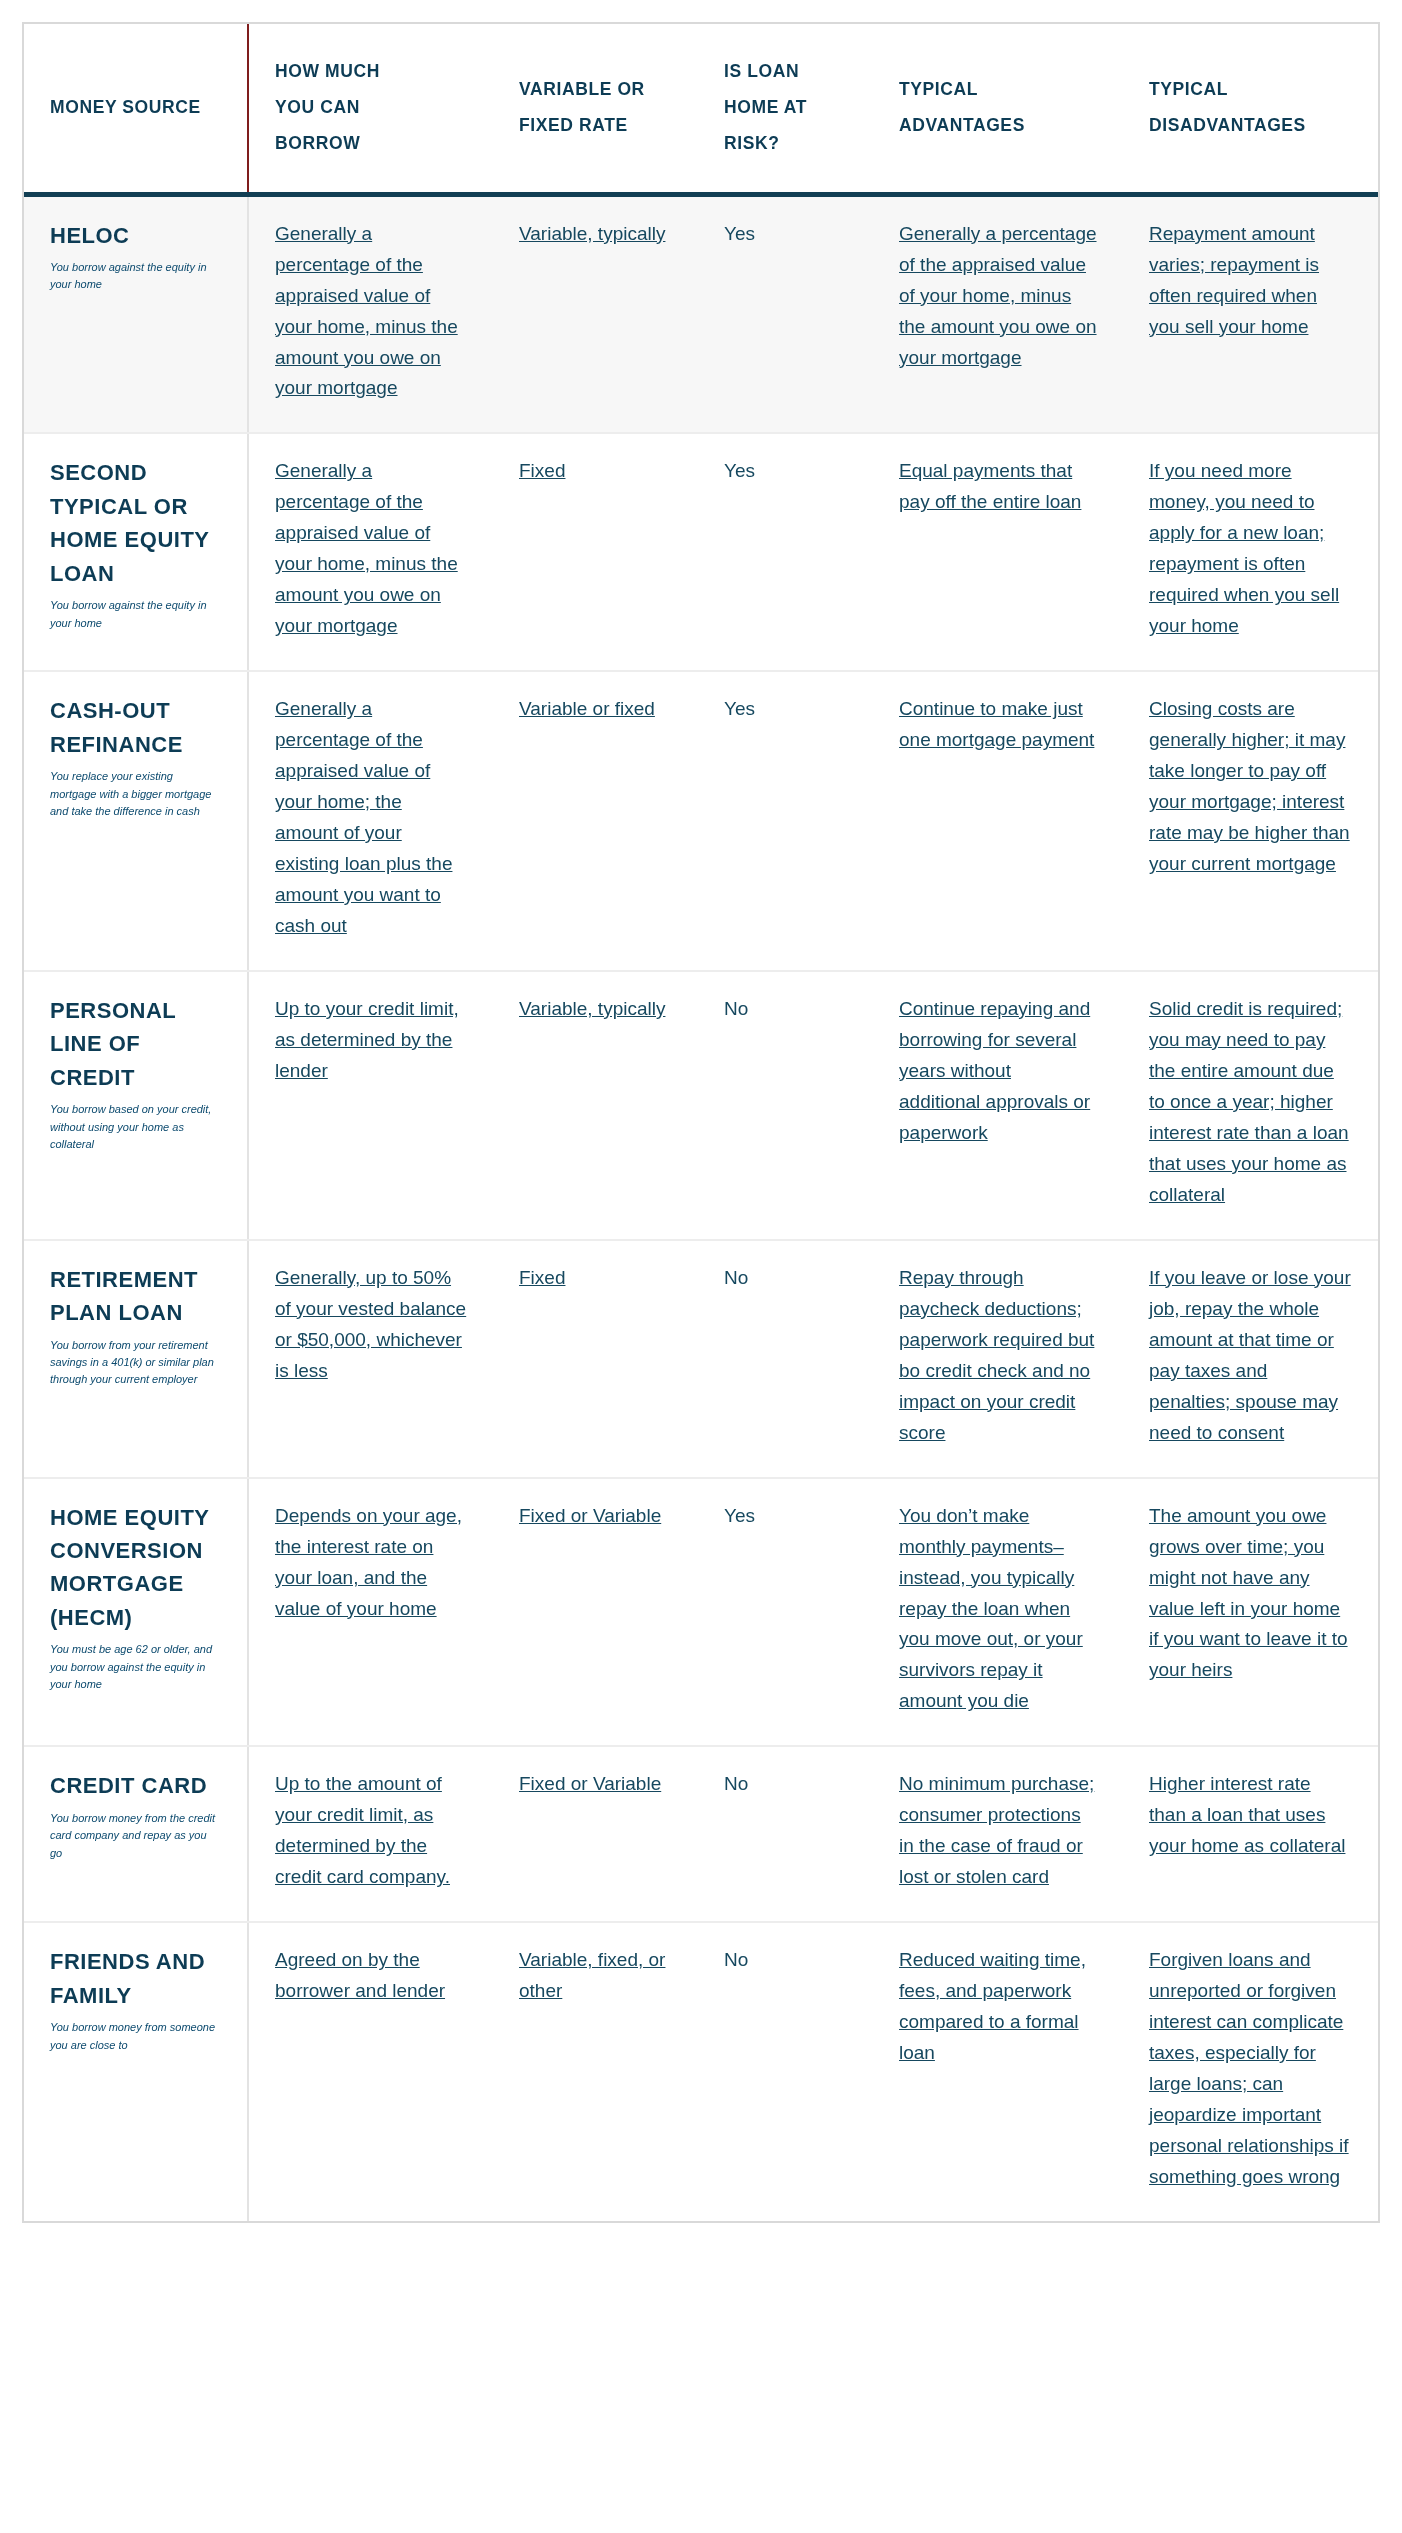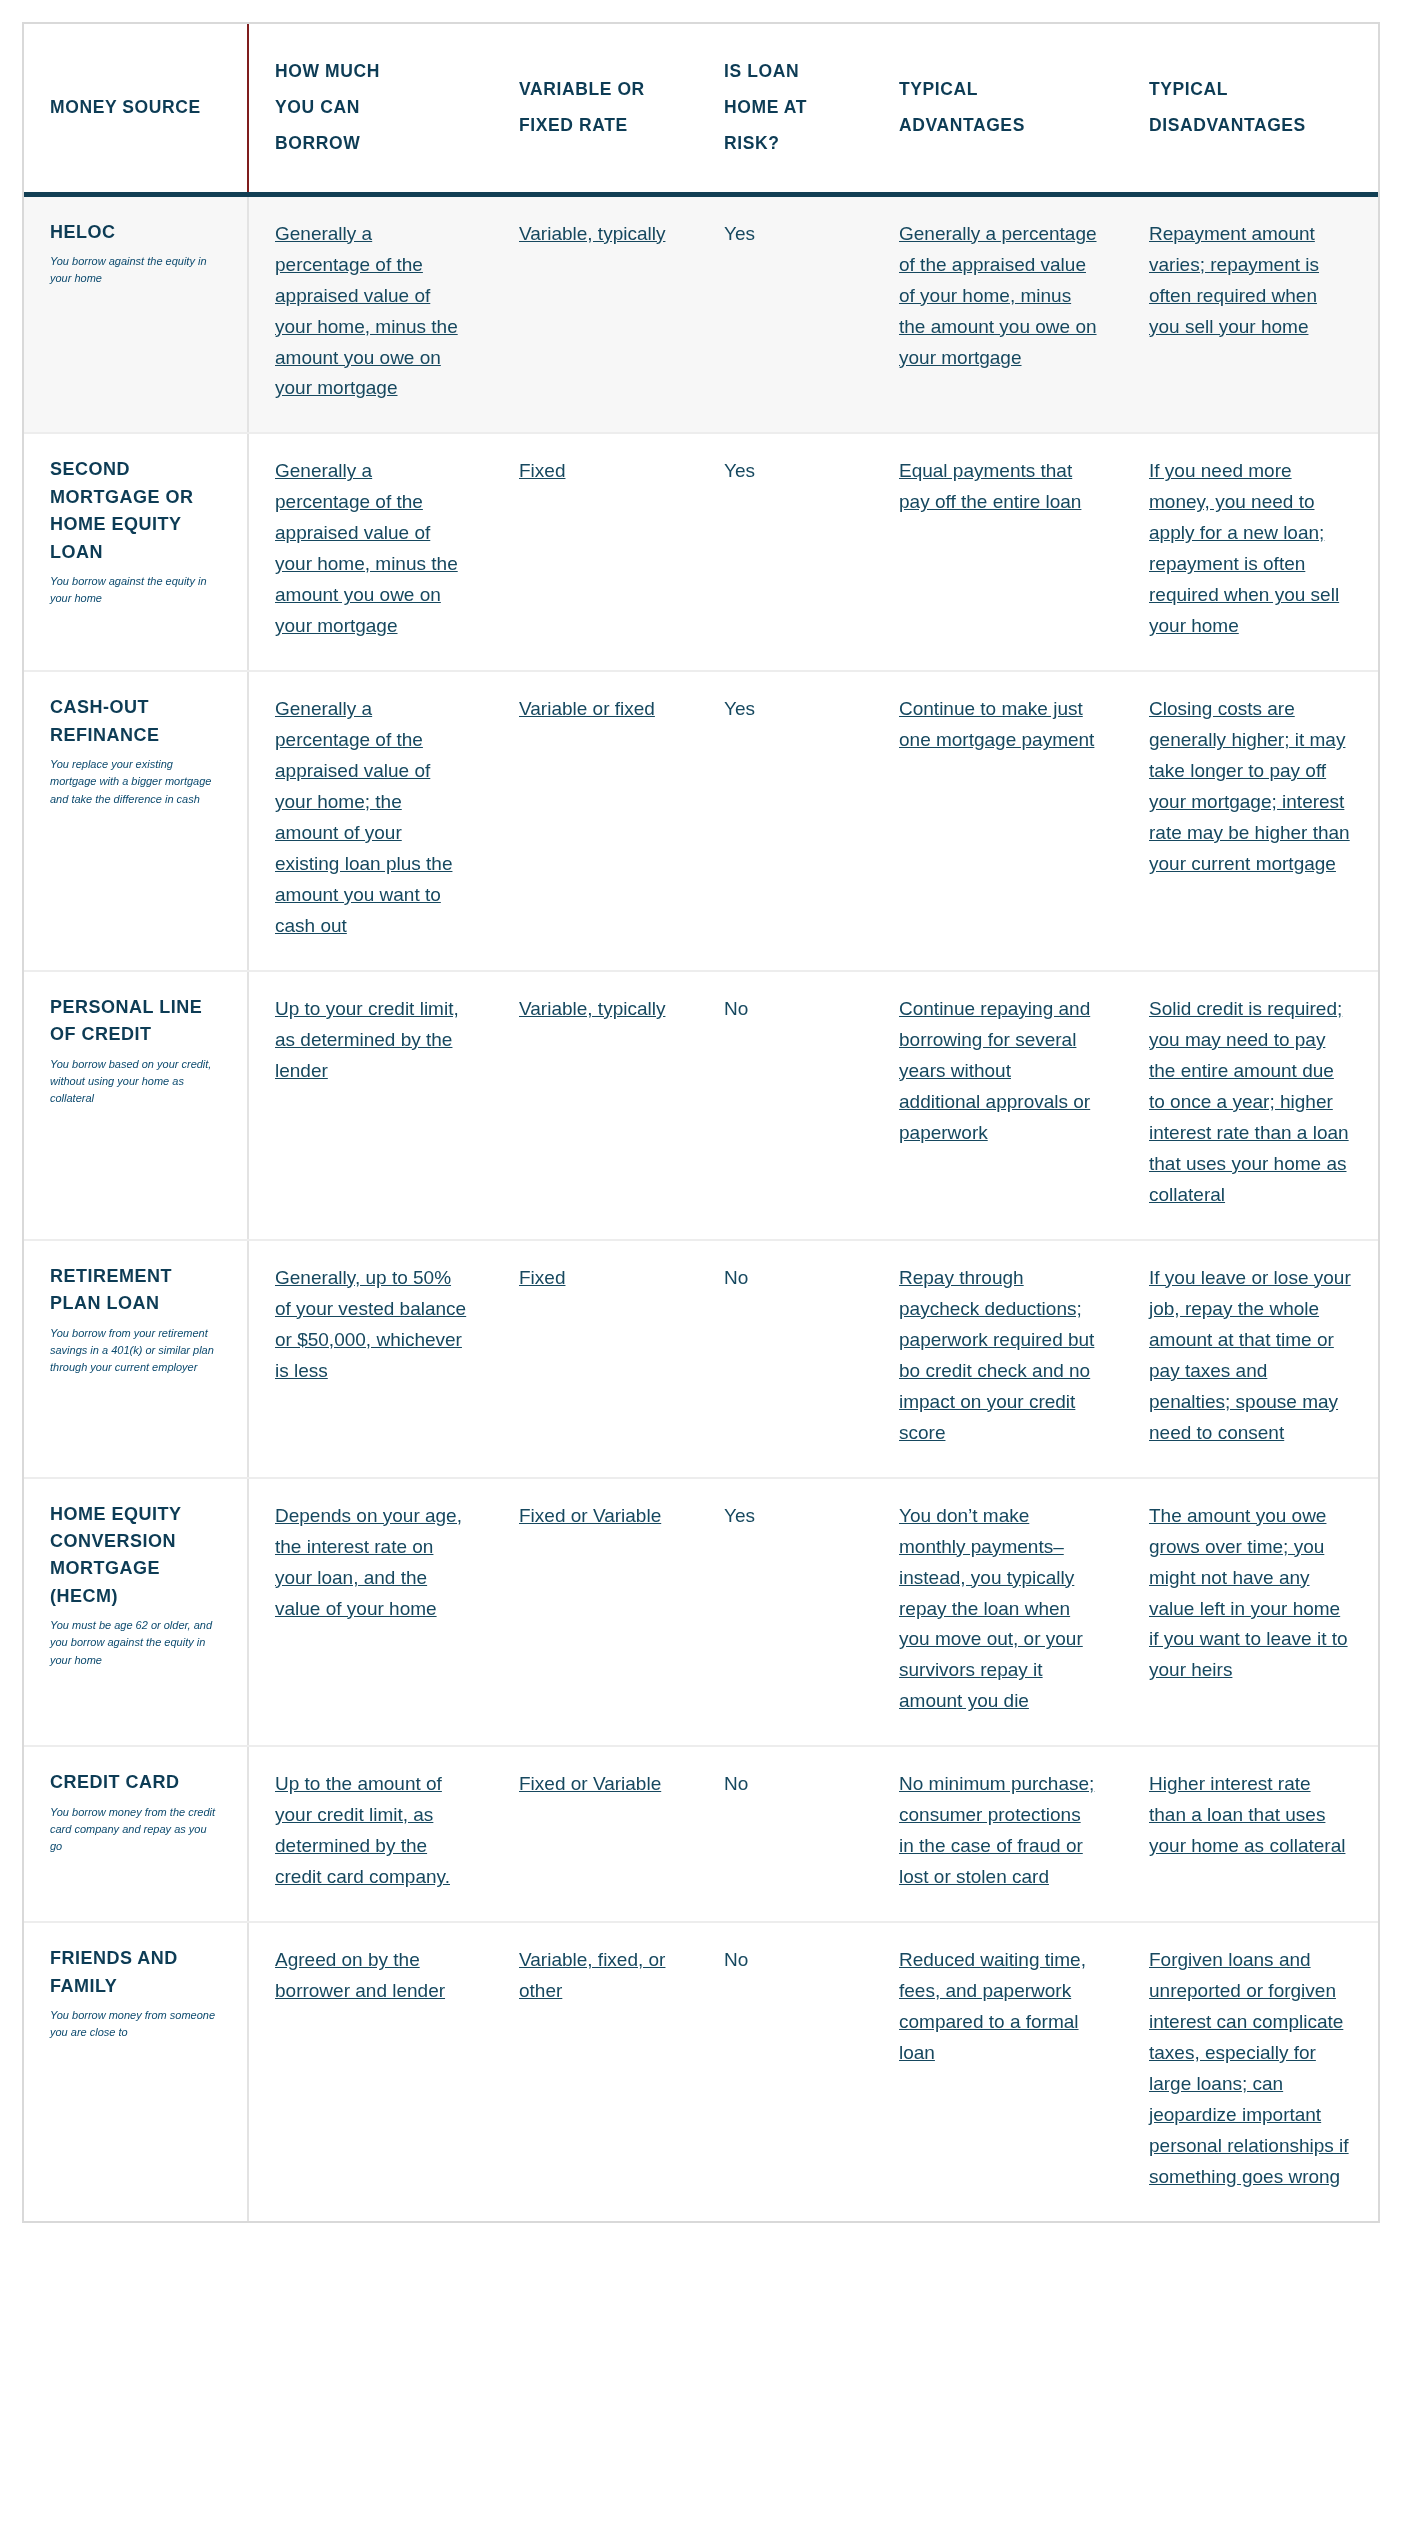--- a/index.html
+++ b/index.html
@@ -59,21 +59,21 @@
     border-bottom: 2px solid #ededed;
   }
   tbody tr:last-child td { border-bottom: none; margin-left: 40px; }
   tbody td.col-first {
     border-right: 2px solid #e3e3e3;
   }
   tbody tr.shaded td { background: #f7f7f7; }
 
   .src-title {
     font-weight: 700;
-    font-size: 18px;
+    font-size: 22px;
     letter-spacing: 0.5px;
     color: #0d3c55;
     line-height: 1.52;
     display: block;
     margin-bottom: 7px;
   }
   .src-desc {
     font-style: italic;
     font-size: 11px;
     line-height: 1.58;
@@ -143,21 +143,21 @@
             </td>
             <td>
               <span class="cell-text">Generally a percentage of the appraised value of your home, minus the amount  you owe on your mortgage</span>
             </td>
             <td>
               <span class="cell-text">Repayment amount varies; repayment is often required when you sell your home</span>
             </td>
           </tr>
           <tr>
             <td class="col-first">
-              <span class="src-title">SECOND MORTGAGE OR HOME EQUITY LOAN</span>
+              <span class="src-title">SECOND TYPICAL OR HOME EQUITY LOAN</span>
               <span class="src-desc">You borrow against the equity in your home</span>
             </td>
             <td>
               <span class="cell-text">Generally a percentage of the appraised value of your home, minus the amount  you owe on your mortgage</span>
             </td>
             <td>
               <span class="cell-text">Fixed</span>
             </td>
             <td>
               <span class="risk">Yes</span>

